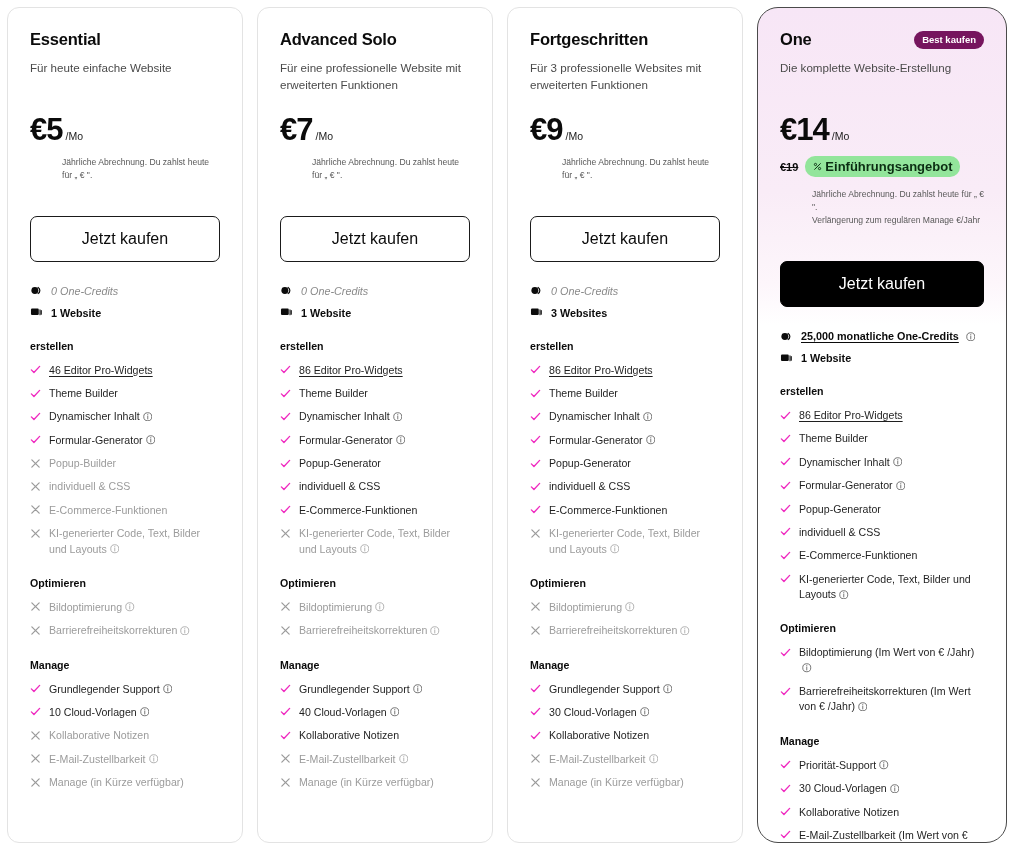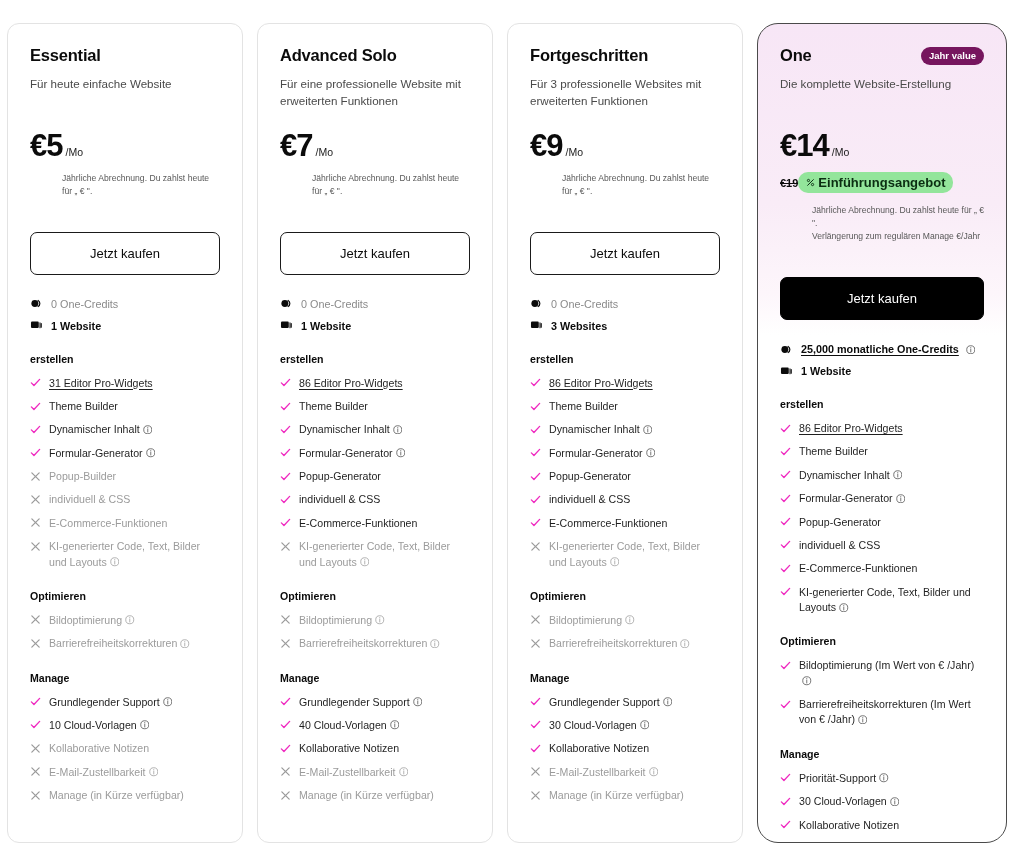--- a/index.html
+++ b/index.html
@@ -9,21 +9,21 @@
     width: 1024px;
     height: 850px;
     background: #ffffff;
     font-family: "Liberation Sans", sans-serif;
     -webkit-font-smoothing: antialiased;
   }
 
   .pricing-grid {
     display: flex;
     gap: 14px;
-    padding: 23px 0 7px 0;
+    padding: 7px 0 7px 0;
     width: 1024px;
     height: 850px;
     align-items: stretch;
   }
 
   .plan-card {
     position: relative;
     width: 236px;
     background: #ffffff;
     border: 1px solid #e3e3e3;
@@ -77,21 +77,21 @@
   .price-row { display: flex; align-items: baseline; }
   .price-amount {
     font-size: 31px;
     font-weight: 700;
     color: #0b0b0b;
     letter-spacing: -1px;
     line-height: 1;
   }
   .price-period { font-size: 10.5px; color: #1a1a1a; margin-left: 3px; font-weight: 400; }
 
-  .promo-row { display: flex; align-items: center; margin-top: 11px; }
+  .promo-row { display: flex; align-items: center; gap: 7px; margin-top: 11px; }
   .old-price {
     font-size: 11px;
     font-weight: 700;
     color: #0b0b0b;
     text-decoration: line-through;
   }
   .promo-badge {
     display: inline-flex;
     align-items: flex-start;
     gap: 3px;
@@ -115,41 +115,41 @@
   }
 
   
   .cta-wrap { margin-top: 34px; }
   .cta-button {
     display: block;
     width: 100%;
     text-align: center;
     padding: 13px 10px;
     border-radius: 7px;
-    font-size: 13px;
+    font-size: 16px;
     font-weight: 400;
     cursor: pointer;
     font-family: "Liberation Sans", sans-serif;
     background: #ffffff;
     color: #0b0b0b;
     border: 1.5px solid #1a1a1a;
   }
   .cta-button.primary {
     background: #000000;
     color: #ffffff;
     border: 1.5px solid #000000;
   }
 
   
   .quota-list { margin-top: 22px; display: flex; flex-direction: column; gap: 8px; }
   .quota-row { display: flex; align-items: center; gap: 8px; font-size: 10.8px; line-height: 1.3; }
   .quota-icon { flex: 0 0 13px; width: 13px; height: 13px; display: flex; align-items: center; justify-content: center; }
   .quota-icon svg { display: block; }
   .quota-text { color: #0b0b0b; font-weight: 700; display: flex; align-items: center; gap: 4px; flex-wrap: wrap; }
-  .quota-text.muted { color: #8a8a8a; font-weight: 400; }
+  .quota-text.muted { color: #8a8a8a; font-weight: 400; font-style: italic; }
   .quota-text .ul { text-decoration: underline; text-underline-offset: 2px; }
 
   
   .feature-group { margin-top: 20px; }
   .group-title {
     font-size: 10.6px;
     font-weight: 700;
     color: #0b0b0b;
     margin-bottom: 11px;
   }
@@ -219,21 +219,21 @@
         </div>
         <div class="feature-group">
           <div class="group-title">erstellen</div>
           <div class="feature-list">
             <div class="feature-item">
               <span class="feat-mark">
                 <svg width="11" height="11" viewBox="0 0 12 12" aria-hidden="true">
                   <path d="M1.5 6.4L4.3 9.2L10.5 2.6" fill="none" stroke="#ef2bc0" stroke-width="1.5" stroke-linecap="round" stroke-linejoin="round"></path>
                 </svg>
               </span>
-              <span class="feat-label"><span class="ul">31 Editor Pro-Widgets</span></span>
+              <span class="feat-label"><span class="ul">46 Editor Pro-Widgets</span></span>
             </div>
             <div class="feature-item">
               <span class="feat-mark">
                 <svg width="11" height="11" viewBox="0 0 12 12" aria-hidden="true">
                   <path d="M1.5 6.4L4.3 9.2L10.5 2.6" fill="none" stroke="#ef2bc0" stroke-width="1.5" stroke-linecap="round" stroke-linejoin="round"></path>
                 </svg>
               </span>
               <span class="feat-label"><span class="">Theme Builder</span></span>
             </div>
             <div class="feature-item">
@@ -804,21 +804,21 @@
             </div>
           </div>
         </div>
         <div class="spacer"></div>
       </div>
     </div>
     <div class="plan-card featured">
       <div class="card-inner">
         <div class="plan-head">
           <div class="plan-name">One</div>
-          <div class="best-badge">Jahr value</div>
+          <div class="best-badge">Best kaufen</div>
         </div>
         <div class="plan-tagline">Die komplette Website-Erstellung</div>
         <div class="price-block">
           <div class="price-row">
             <span class="price-amount">€14</span>
             <span class="price-period">/Mo</span>
           </div>
           <div class="promo-row">
             <span class="old-price">€19</span>
             <span class="promo-badge">

